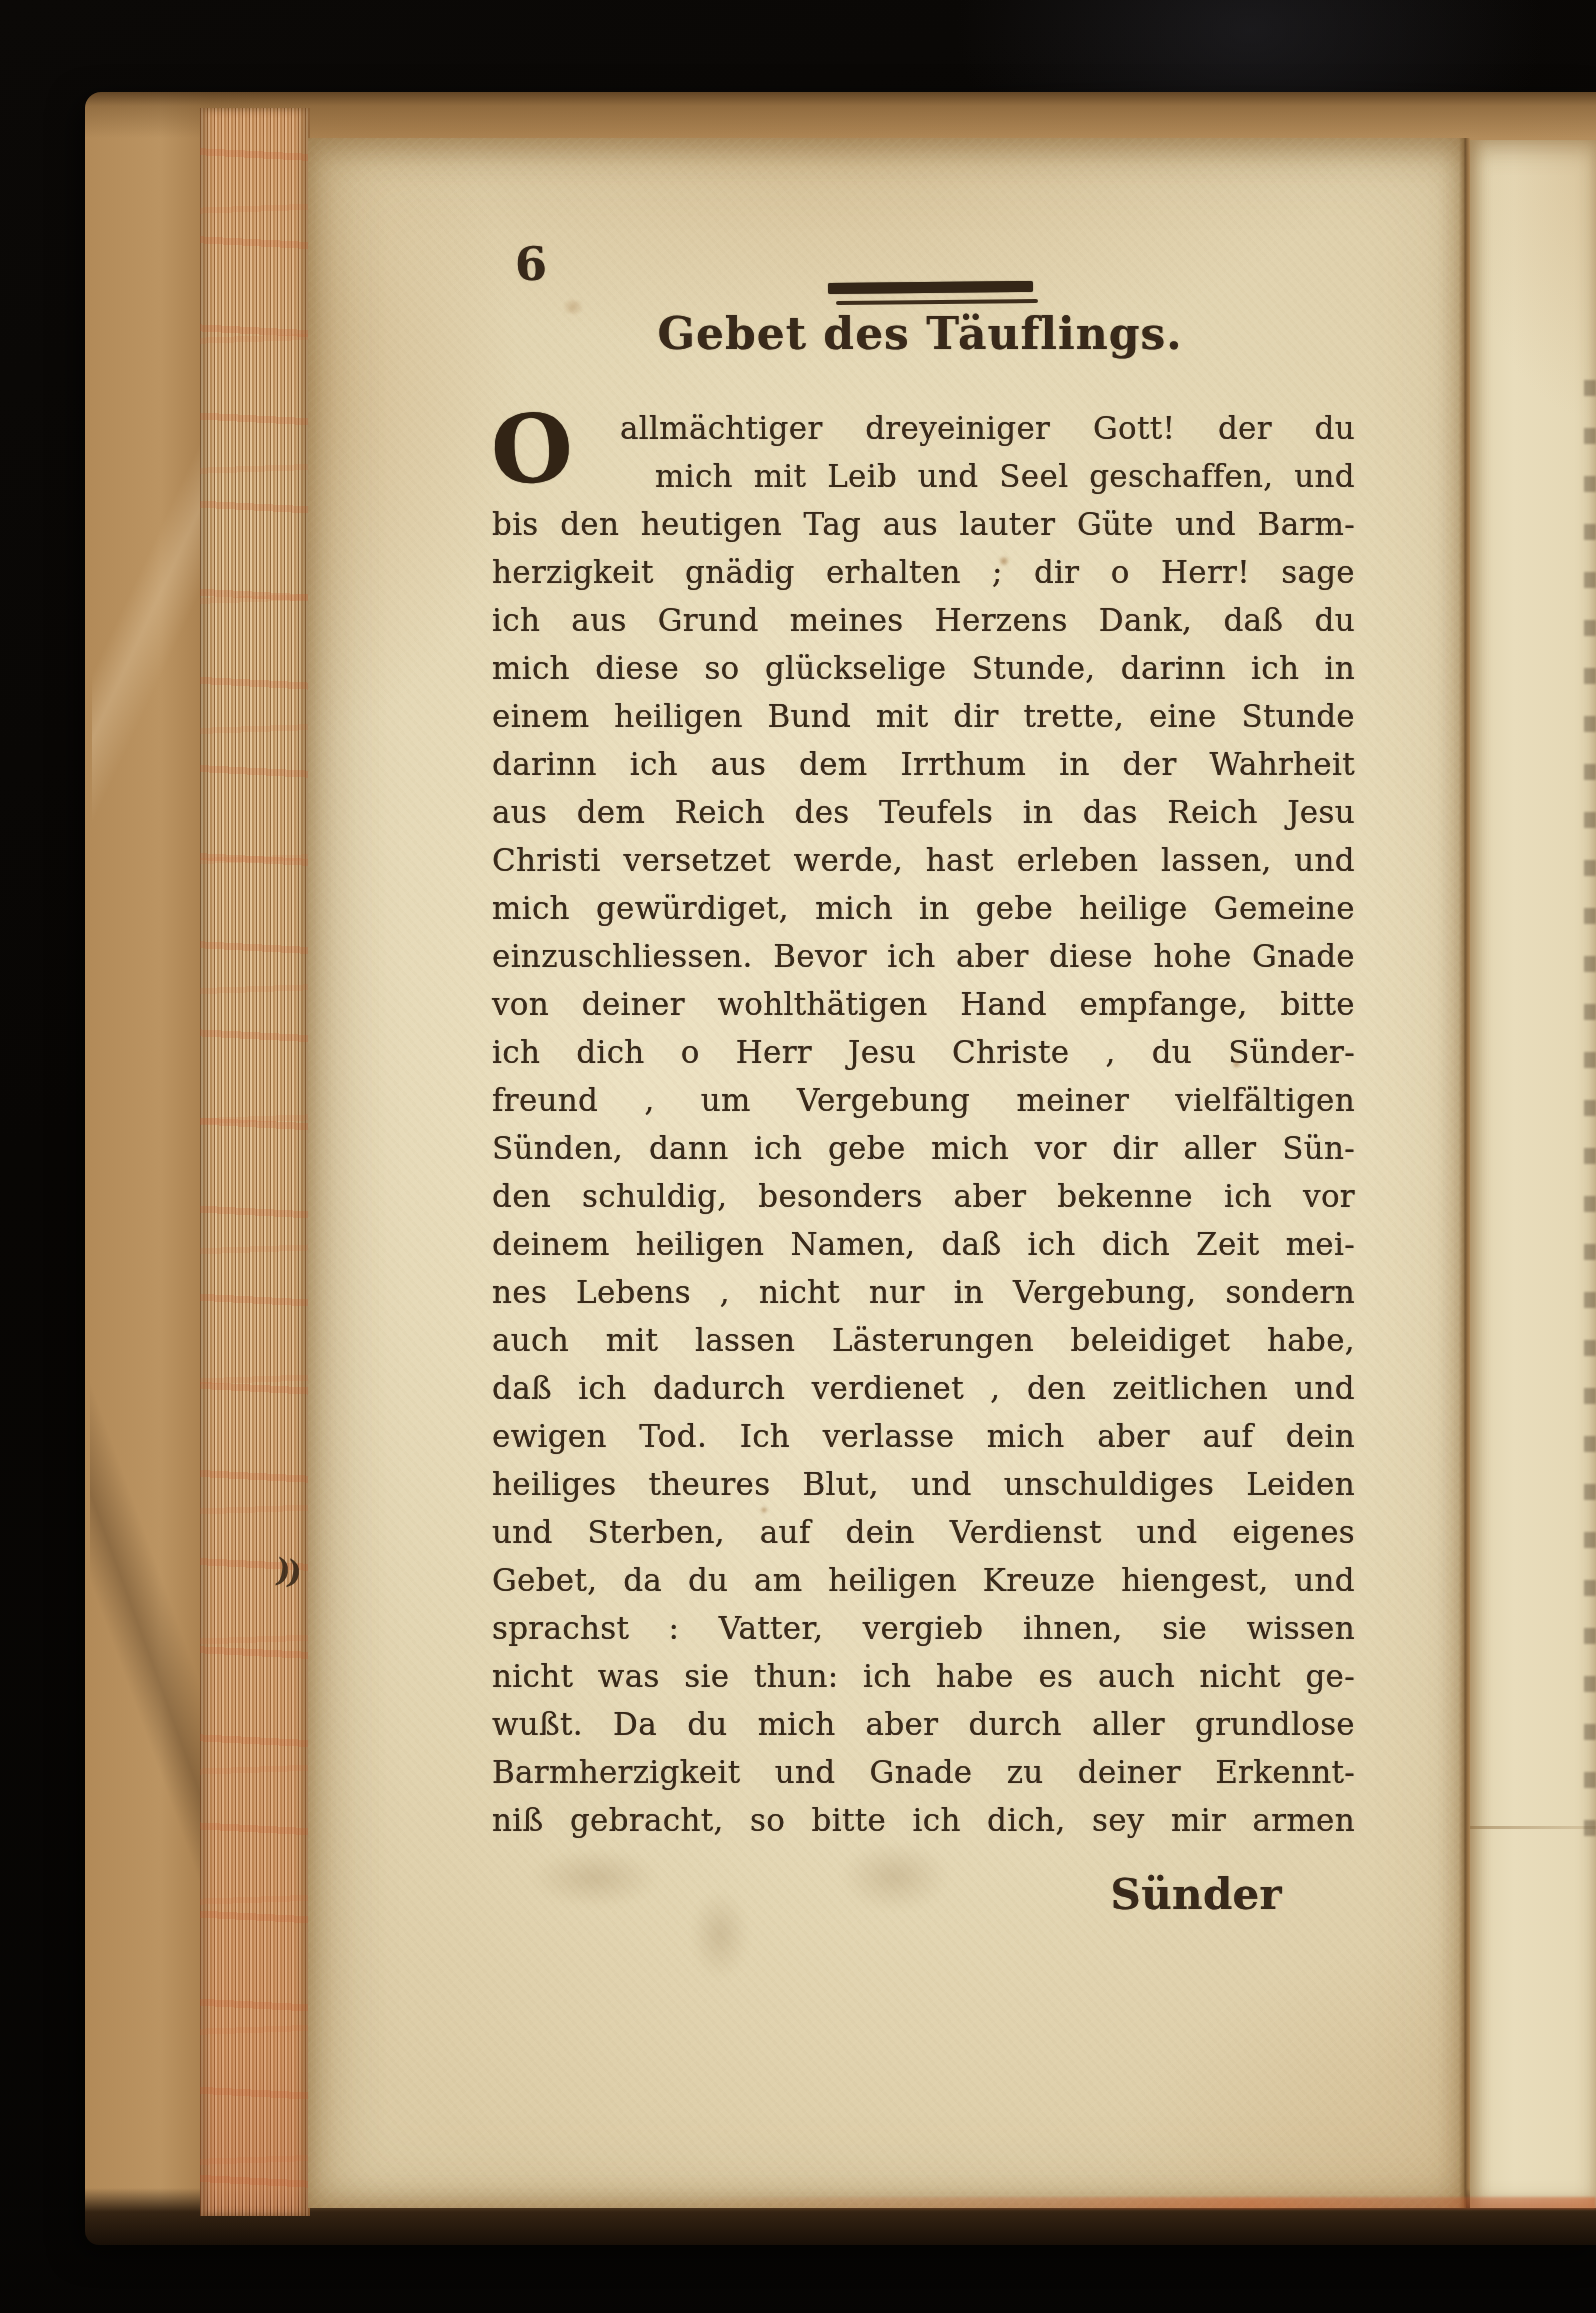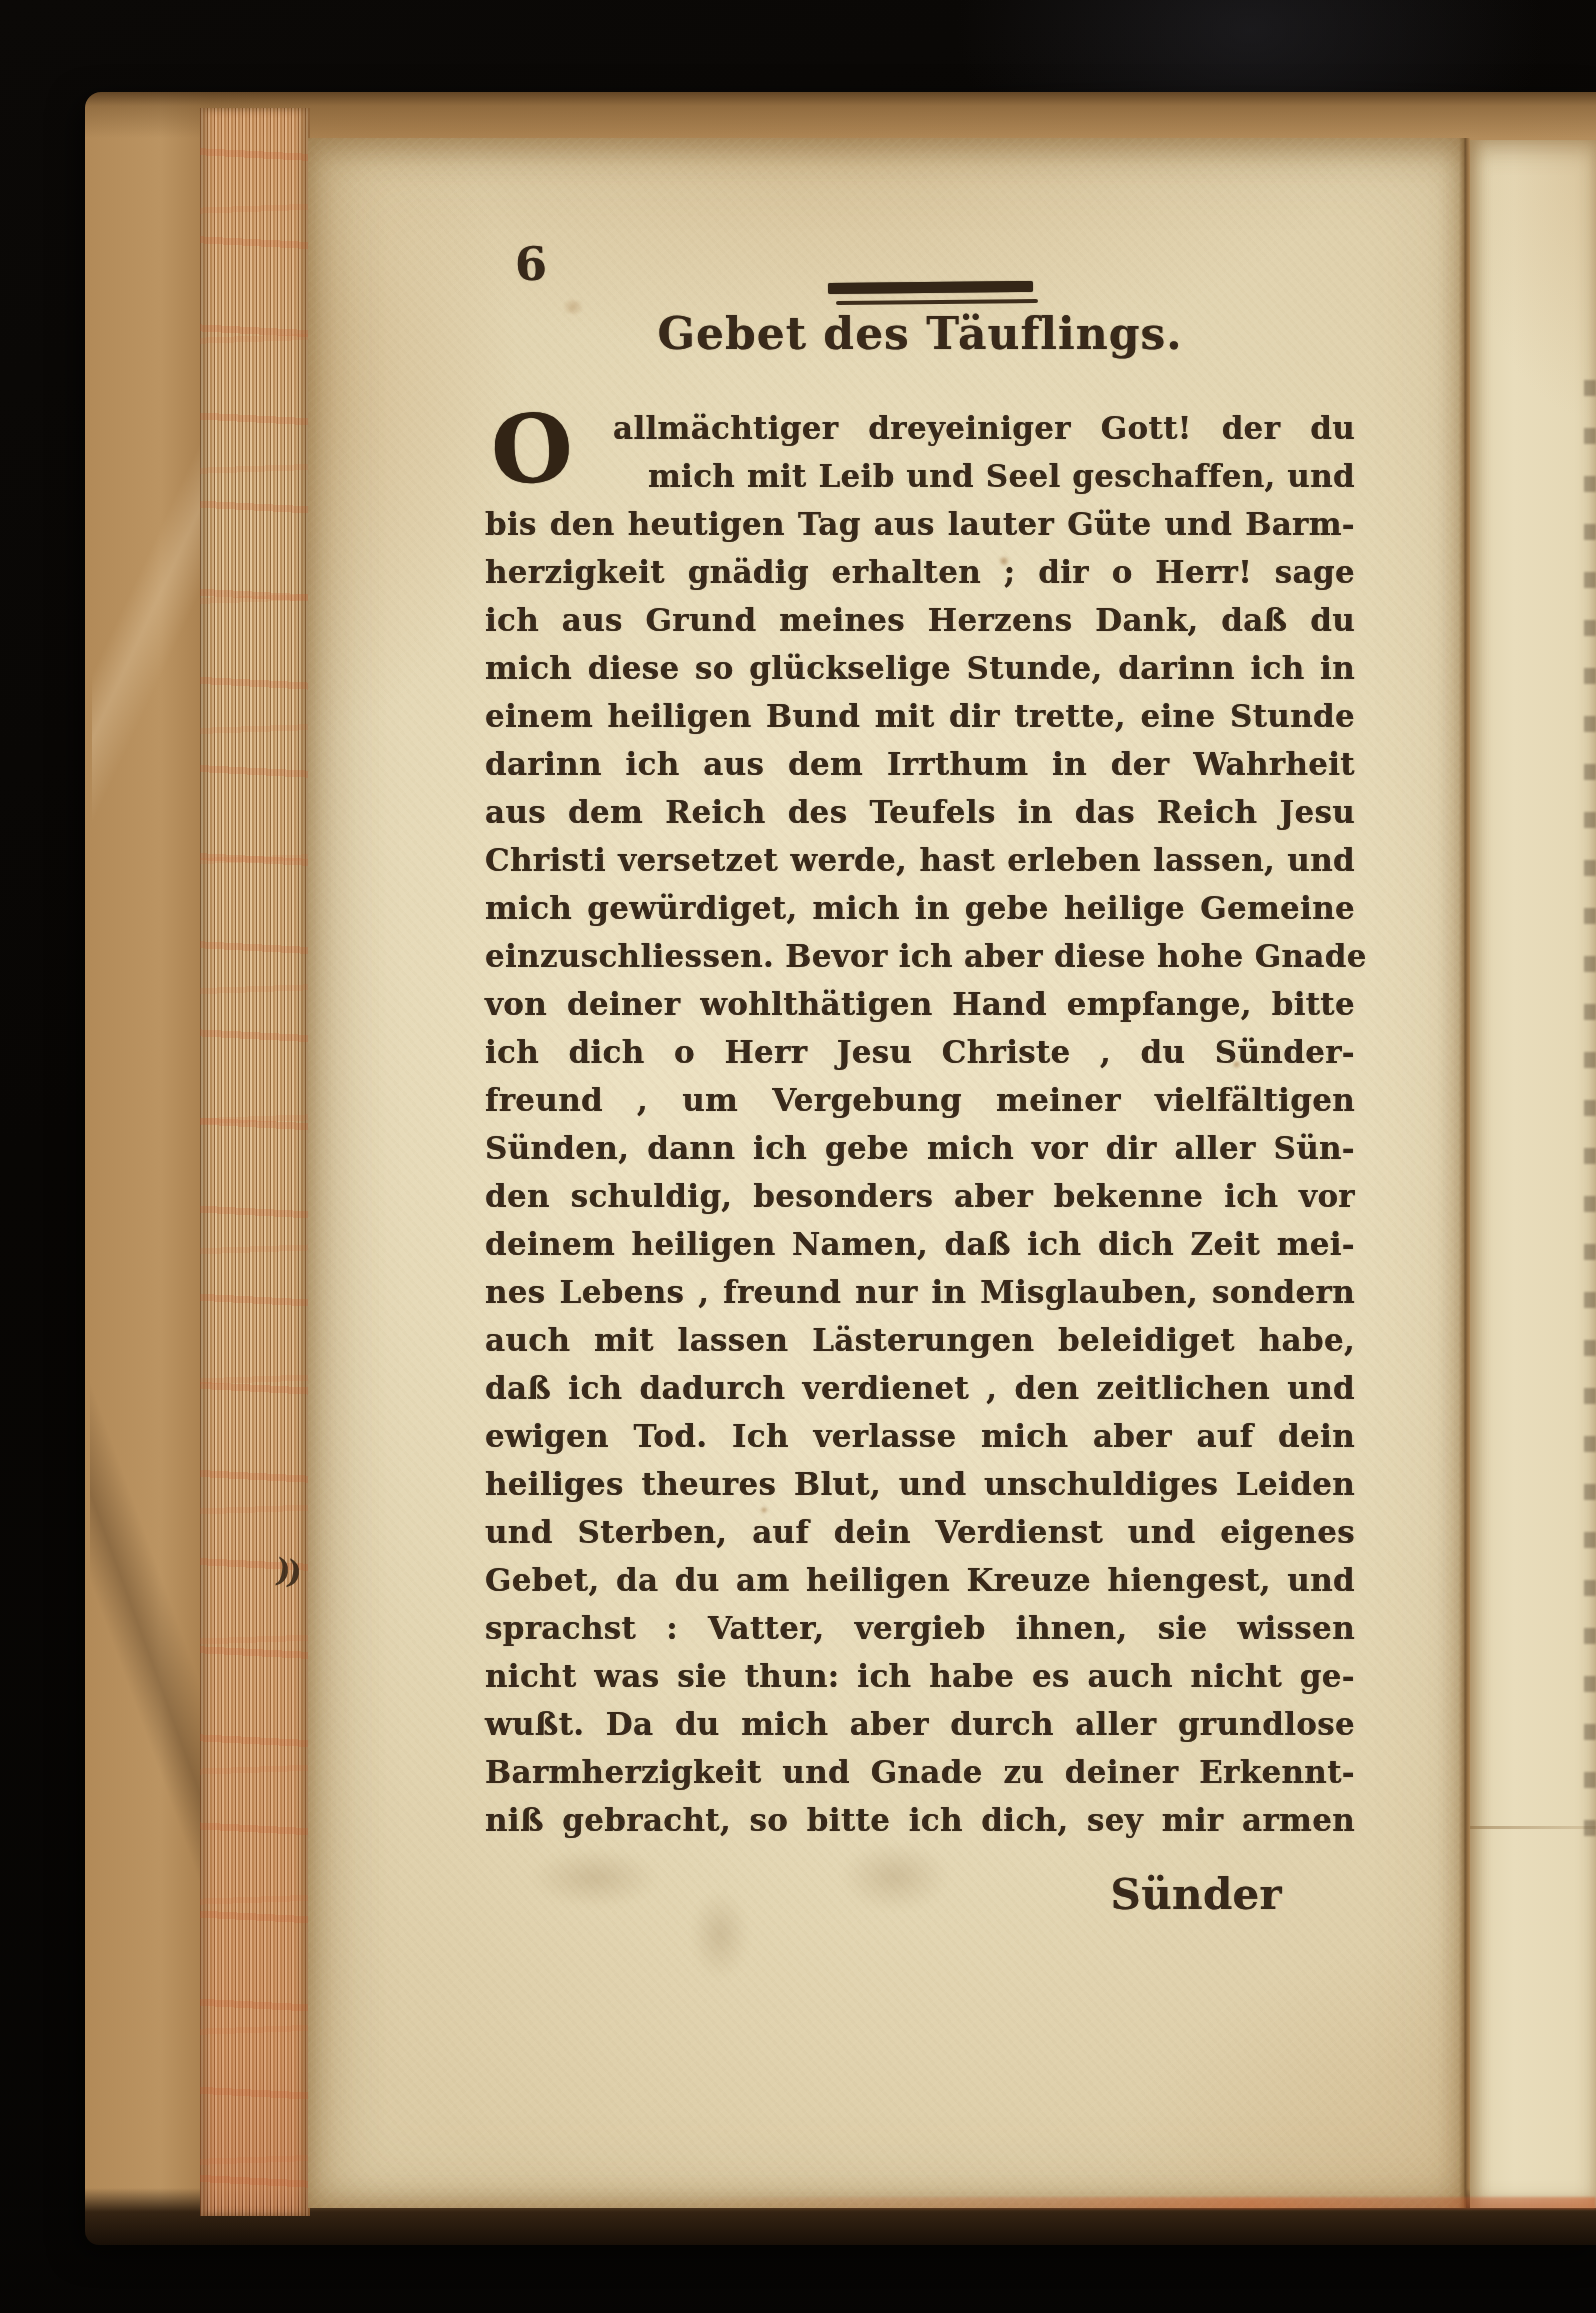--- a/index.html
+++ b/index.html
@@ -60,23 +60,23 @@
   .ink{color:#38291a;}
   .page-number{position:absolute;left:515px;top:236px;width:80px;font-size:46px;font-weight:bold;
     text-shadow:0 0 1px rgba(56,41,26,.6);transform:rotate(-2deg);}
   .rule-thick{position:absolute;left:828px;top:282px;width:205px;height:11px;background:#33251706;
     background:#342617;transform:rotate(-0.6deg);border-radius:2px;box-shadow:0 0 1px rgba(40,28,16,.8);}
   .rule-thin{position:absolute;left:836px;top:300px;width:202px;height:4px;background:#3d2d1c;
     transform:rotate(-0.6deg);border-radius:2px;}
   .heading{position:absolute;left:485px;top:308px;width:870px;text-align:center;
     font-size:44px;font-weight:bold;letter-spacing:1px;text-shadow:0 0 1px rgba(50,36,22,.7);}
   .text-block{position:absolute;left:485px;top:404px;width:870px;}
-  .line{position:relative;height:48px;line-height:48px;font-size:31px;font-weight:bold;
+  .line{position:relative;height:48px;line-height:48px;font-size:31px;font-weight:normal;
     letter-spacing:.3px;color:#38291a;text-align:justify;text-align-last:justify;
-    box-sizing:border-box;white-space:nowrap;overflow:visible;text-shadow:0 0 .7px rgba(52,38,22,.75);}
+    box-sizing:border-box;white-space:nowrap;overflow:visible;text-shadow:0 0 .7px rgba(52,38,22,.75);margin-left:7px;}
   .line:nth-child(2){padding-left:128px;}  
   .line:nth-child(3){padding-left:163px;}
   .drop-cap{position:absolute;left:6px;top:-8px;width:118px;height:108px;font-size:94px;line-height:104px;
     font-weight:bold;color:#322415;text-shadow:0 0 1px rgba(44,32,18,.8);transform:rotate(-3deg);}
   .catchword-line{height:50px;line-height:50px;margin-top:26px;font-size:42px;font-weight:bold;
     color:#38291a;text-align:right;padding-right:73px;letter-spacing:.3px;text-shadow:0 0 .7px rgba(52,38,22,.75);}
   
   .margin-mark{position:absolute;left:276px;top:1552px;font-size:32px;font-weight:bold;color:rgba(48,34,20,.85);
     transform:rotate(8deg);letter-spacing:-4px;}
   .ghost{position:absolute;filter:blur(3px);opacity:.5;background:radial-gradient(ellipse, rgba(150,124,84,.55), transparent 70%);}
@@ -129,21 +129,21 @@
       <div class="line">aus dem Reich des Teufels in das Reich Jesu</div>
       <div class="line">Christi versetzet werde, hast erleben lassen, und</div>
       <div class="line">mich gewürdiget, mich in gebe heilige Gemeine</div>
       <div class="line">einzuschliessen. Bevor ich aber diese hohe Gnade</div>
       <div class="line">von deiner wohlthätigen Hand empfange, bitte</div>
       <div class="line">ich dich o Herr Jesu Christe , du Sünder-</div>
       <div class="line">freund , um Vergebung meiner vielfältigen</div>
       <div class="line">Sünden, dann ich gebe mich vor dir aller Sün-</div>
       <div class="line">den schuldig, besonders aber bekenne ich vor</div>
       <div class="line">deinem heiligen Namen, daß ich dich Zeit mei-</div>
-      <div class="line">nes Lebens , freund nur in Misglauben, sondern</div>
+      <div class="line">nes Lebens , nicht nur in Vergebung, sondern</div>
       <div class="line">auch mit lassen Lästerungen beleidiget habe,</div>
       <div class="line">daß ich dadurch verdienet , den zeitlichen und</div>
       <div class="line">ewigen Tod. Ich verlasse mich aber auf dein</div>
       <div class="line">heiliges theures Blut, und unschuldiges Leiden</div>
       <div class="line">und Sterben, auf dein Verdienst und eigenes</div>
       <div class="line">Gebet, da du am heiligen Kreuze hiengest, und</div>
       <div class="line">sprachst : Vatter, vergieb ihnen, sie wissen</div>
       <div class="line">nicht was sie thun: ich habe es auch nicht ge-</div>
       <div class="line">wußt. Da du mich aber durch aller grundlose</div>
       <div class="line">Barmherzigkeit und Gnade zu deiner Erkennt-</div>

